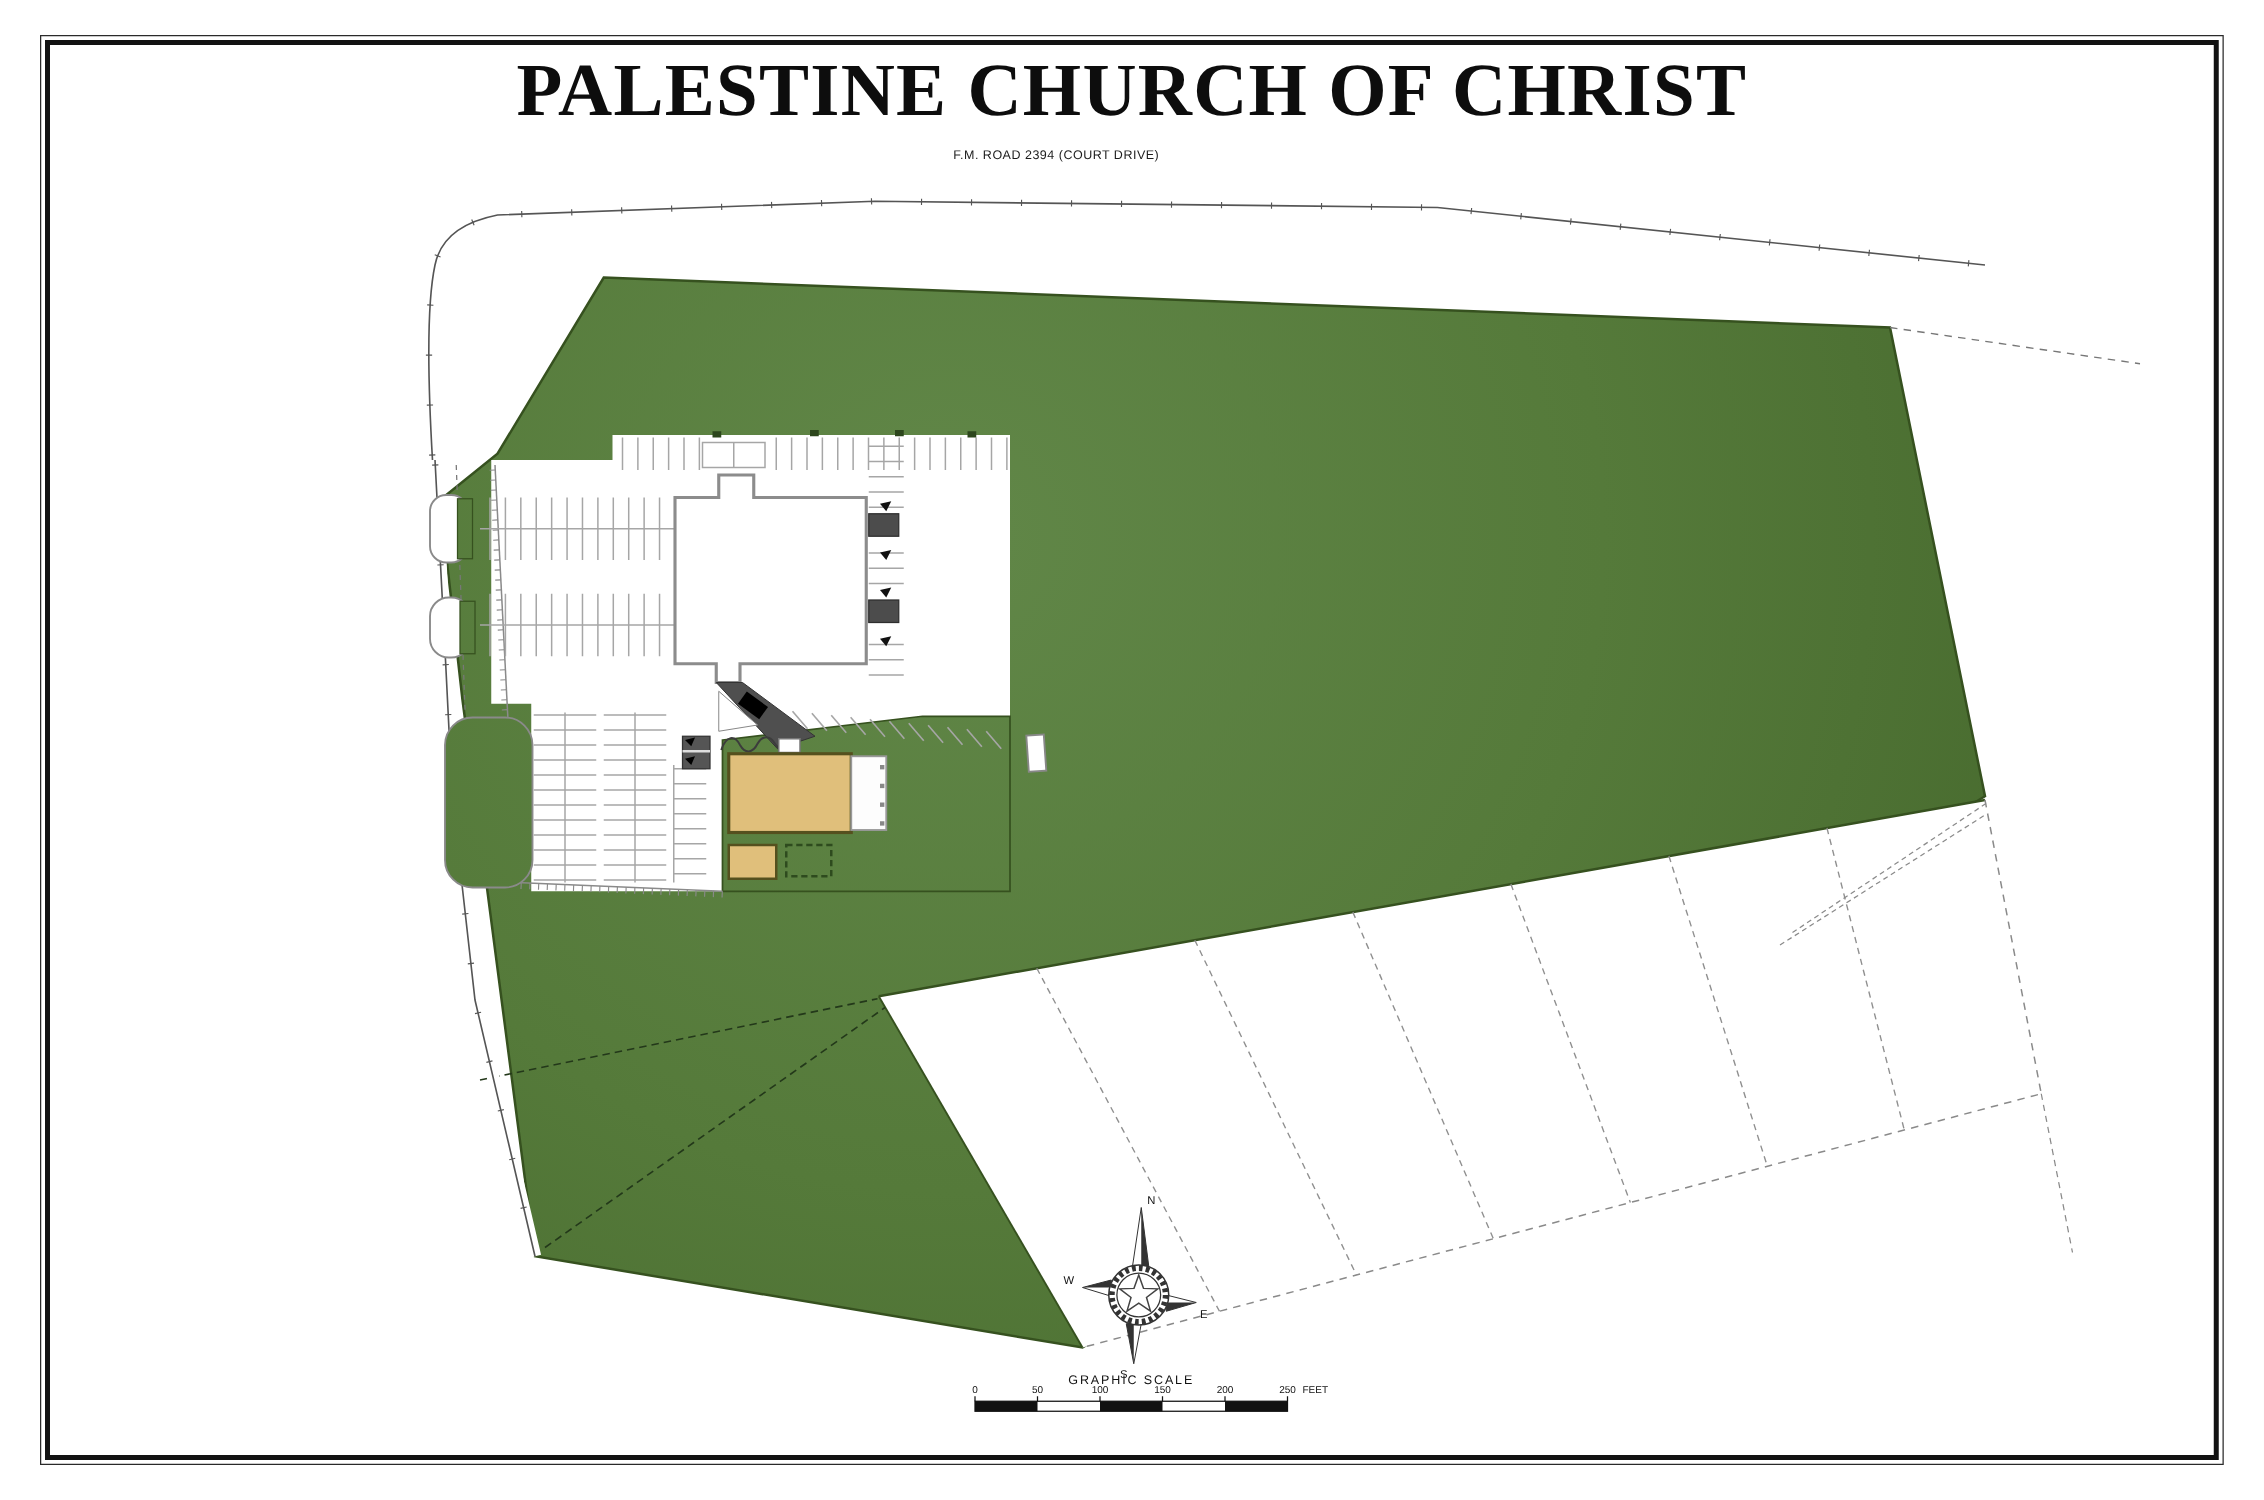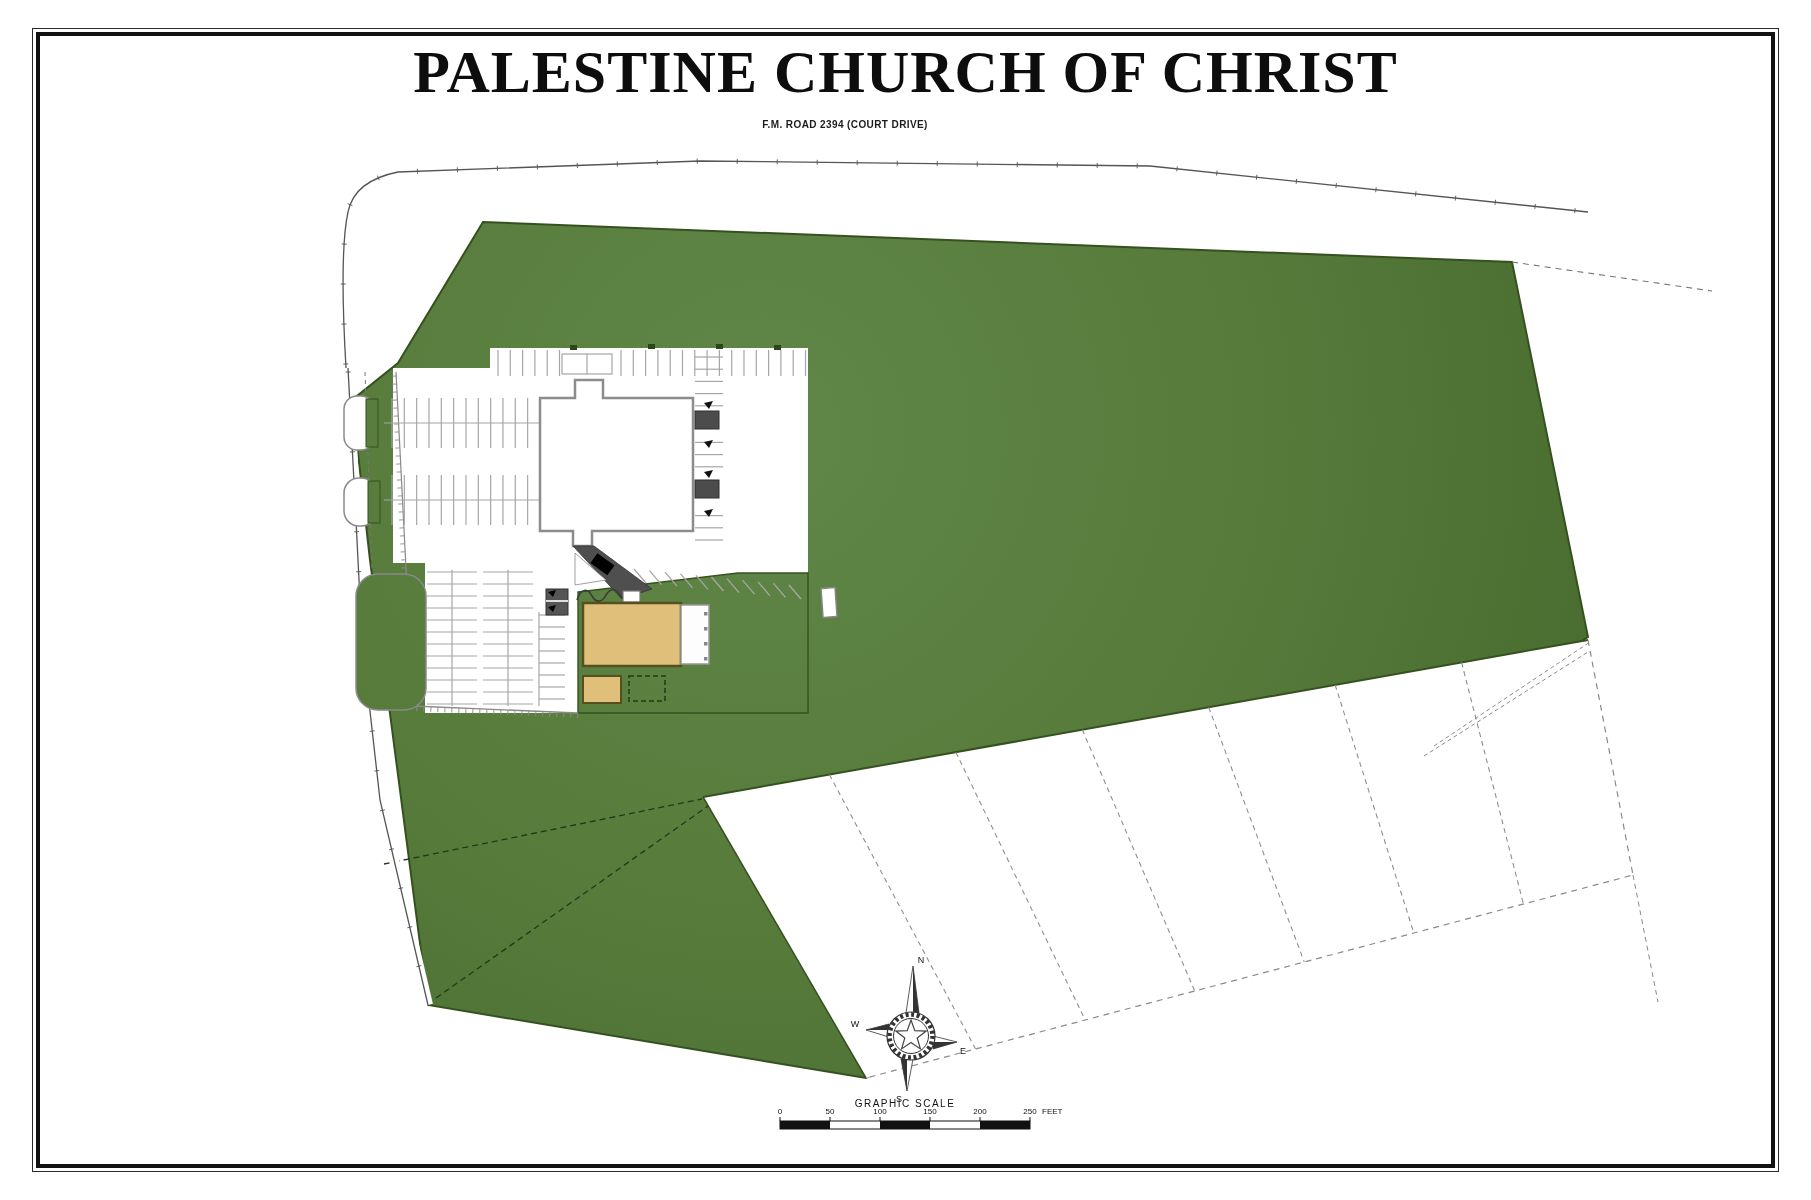--- a/index.html
+++ b/index.html
@@ -4,21 +4,21 @@
 <style>
   html,body{margin:0;padding:0;background:#fdfdfd;}
   .sheet{position:relative;width:1811px;height:1200px;background:#ffffff;overflow:hidden;
          font-family:"Liberation Sans",sans-serif;}
   .frame-outer{position:absolute;inset:28px 32px;border:1.5px solid #2a2a2a;}
   .frame-inner{position:absolute;inset:3px;border:4px solid #121212;background:#ffffff;}
   .plan-title{position:absolute;top:38px;left:0;width:100%;text-align:center;
               font-family:"Liberation Serif",serif;font-weight:700;font-size:60px;
               letter-spacing:1px;color:#0d0d0d;white-space:nowrap;}
   .road-label{position:absolute;top:119px;left:845px;transform:translateX(-50%);
-              font-size:10px;font-weight:700;letter-spacing:.4px;color:#1c1c1c;white-space:nowrap;}
+              font-size:10px;font-weight:400;letter-spacing:.4px;color:#1c1c1c;white-space:nowrap;}
   svg{position:absolute;left:0;top:0;}
   svg text{font-family:"Liberation Sans",sans-serif;fill:#111;}
   .tick-label{font-size:8px;}
   .scale-title{font-size:10px;letter-spacing:1.5px;}
   .compass-letter{font-size:9px;}
 </style>
 </head>
 <body>
 
 <div class="sheet">

